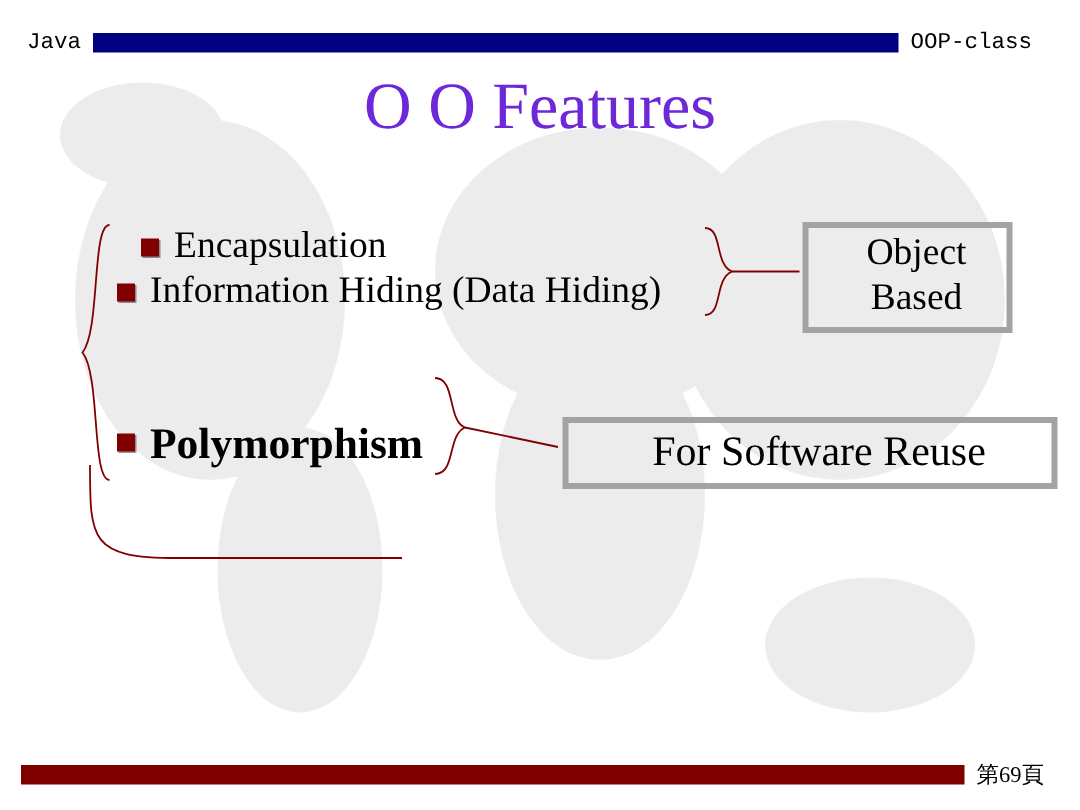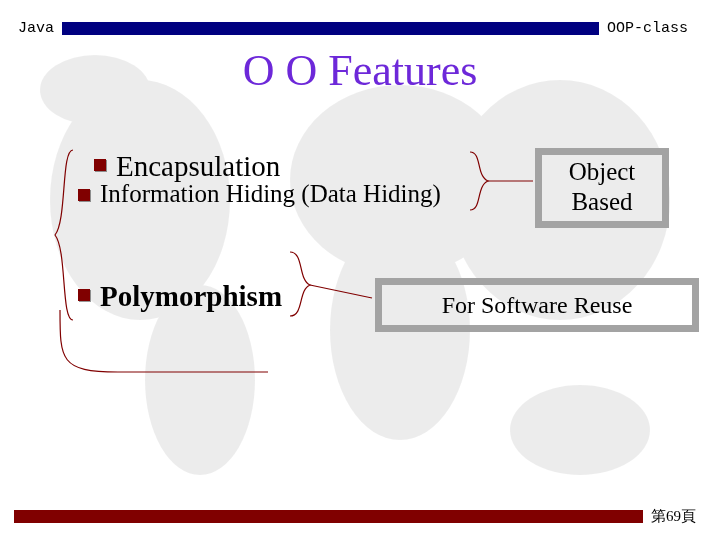--- a/index.html
+++ b/index.html
@@ -55,39 +55,40 @@
     align-items: flex-start;
   }
   .bullet .sq {
     width: 12px; height: 12px;
     background: #800000;
     margin-top: 9px;
     margin-right: 10px;
     box-shadow: 1px 1px 0 rgba(0,0,0,0.4);
     flex: 0 0 auto;
   }
-  .b1 { top: 150px; left: 78px; font-size: 29px; padding-left: 16px; }
+  .b1 { top: 150px; left: 78px; font-size: 25px; padding-left: 16px; }
   .b2 { top: 180px; left: 78px; font-size: 25px; }
   .b3 { top: 245px; left: 78px; font-size: 29px; font-weight: bold; }
   .b4 { top: 280px; left: 78px; font-size: 29px; font-weight: bold; }
 
   .box {
     position: absolute;
-    border: 7px solid #a3a3a3;
+    border: 4px solid #a3a3a3;
     text-align: center;
     background: transparent;
+    padding-left: 12px;
   }
   .box-ob {
     top: 148px; left: 535px; width: 120px; height: 64px;
     font-size: 25px; line-height: 30px;
     padding-top: 2px;
   }
   .box-sr {
     top: 278px; left: 375px; width: 310px; height: 40px;
-    font-size: 24px; line-height: 40px;
+    font-size: 28px; line-height: 40px;
   }
   .box-oo {
     top: 375px; left: 170px; width: 205px; height: 95px;
     font-size: 24px; line-height: 30px;
     padding-top: 2px;
   }
 
   .footer {
     position: absolute;
     bottom: 14px;

